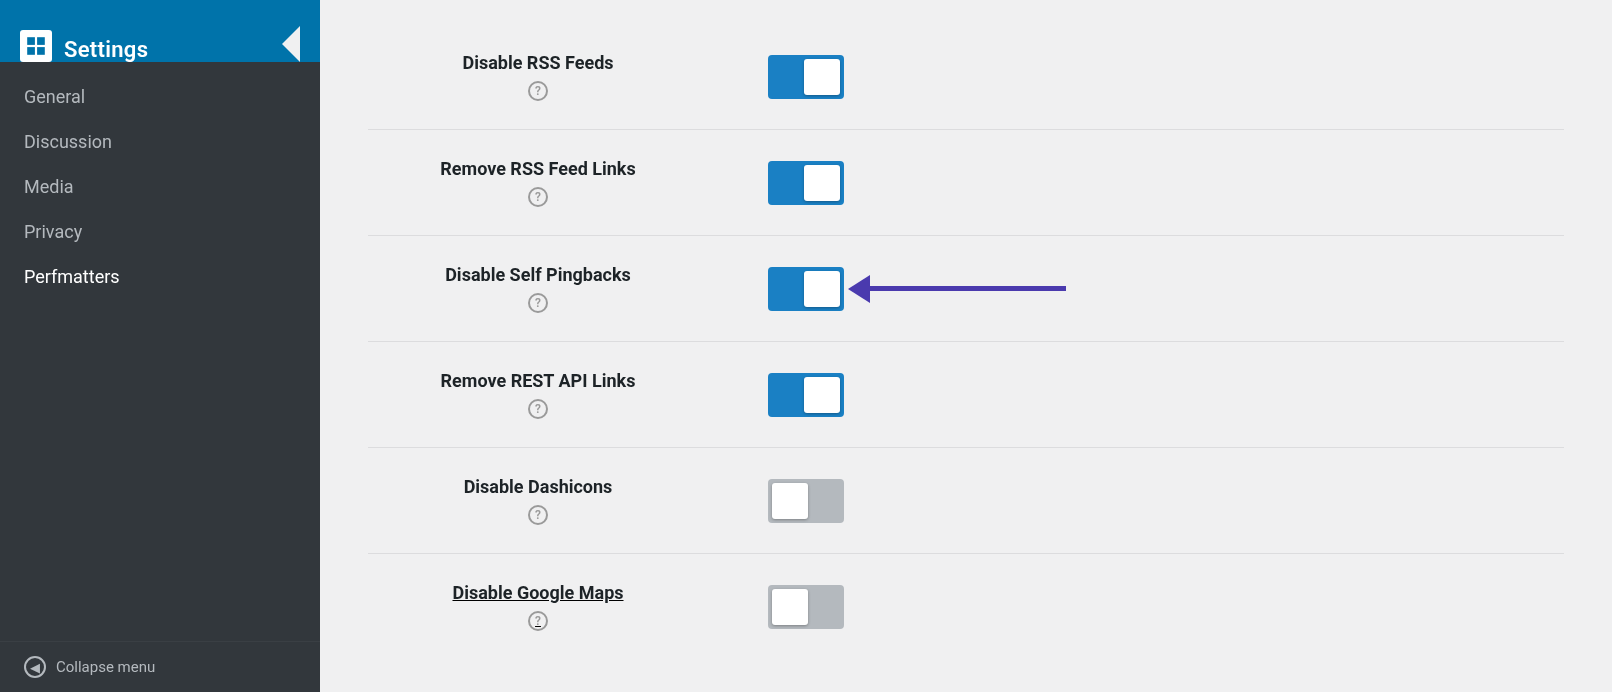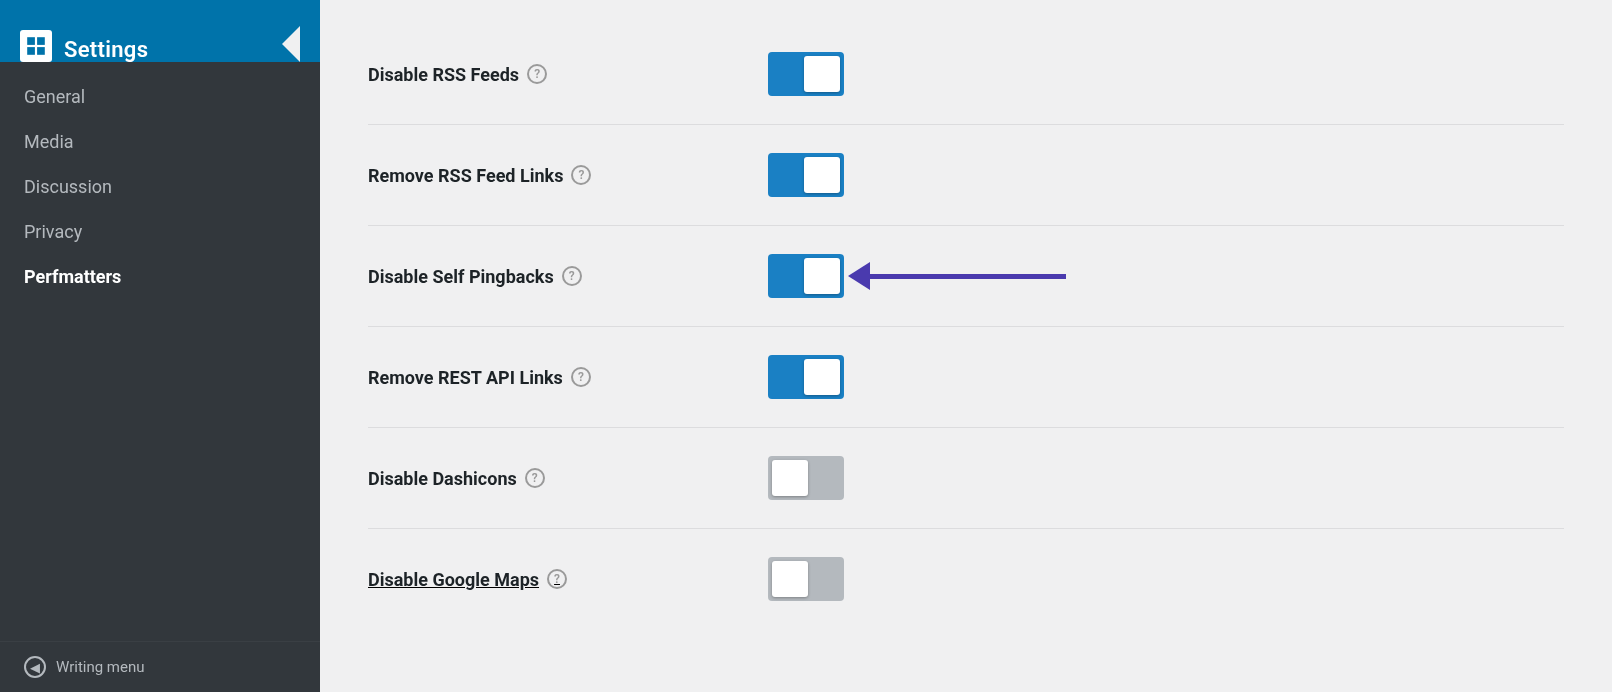--- a/index.html
+++ b/index.html
@@ -59,21 +59,21 @@
     .nav-item {
       padding: 12px 24px;
       color: #b4b9be;
       font-size: 18px;
       cursor: pointer;
       transition: background 0.15s;
     }
 
     .nav-item.active {
       color: white;
-      font-weight: 700;
+      font-weight: 400;
     }
 
     .sidebar-footer {
       padding: 14px 24px;
       display: flex;
       align-items: center;
       gap: 10px;
       color: #b4b9be;
       font-size: 15px;
       cursor: pointer;
@@ -115,20 +115,21 @@
     .settings-row:last-child { border-bottom: none; text-decoration: underline; }
 
     .settings-label {
       font-size: 18px;
       font-weight: 700;
       color: #1d2327;
       display: flex;
       align-items: center;
       gap: 8px;
       min-width: 340px;
+      flex-direction: column;
     }
 
     .help-icon {
       width: 20px; height: 20px;
       border-radius: 50%;
       border: 2px solid #9a9a9a;
       color: #9a9a9a;
       font-size: 12px;
       display: flex; align-items: center; justify-content: center;
       font-weight: 600;
@@ -213,29 +214,29 @@
     </div>
     <span class="sidebar-title">Settings</span>
     <div style="margin-left:auto; display:flex; align-items:center;">
       <div class="sidebar-arrow-btn"></div>
     </div>
   </div>
 
   <nav class="sidebar-nav">
 
   <div class="nav-item">General</div>
+      <div class="nav-item">Discussion</div>
       <div class="nav-item">Media</div>
-      <div class="nav-item">Discussion</div>
       <div class="nav-item">Privacy</div>
       <div class="nav-item active">Perfmatters</div>
     </nav>
 
   <div class="sidebar-footer">
     <div class="collapse-icon">◀</div>
-    <span>Writing menu</span>
+    <span>Collapse menu</span>
   </div>
 </div>
 
 <div id="main">
   <div class="settings-list">
 
   <div class="settings-row">
         <div class="settings-label">
           <span>Disable RSS Feeds</span>
           <div class="help-icon">?</div>

